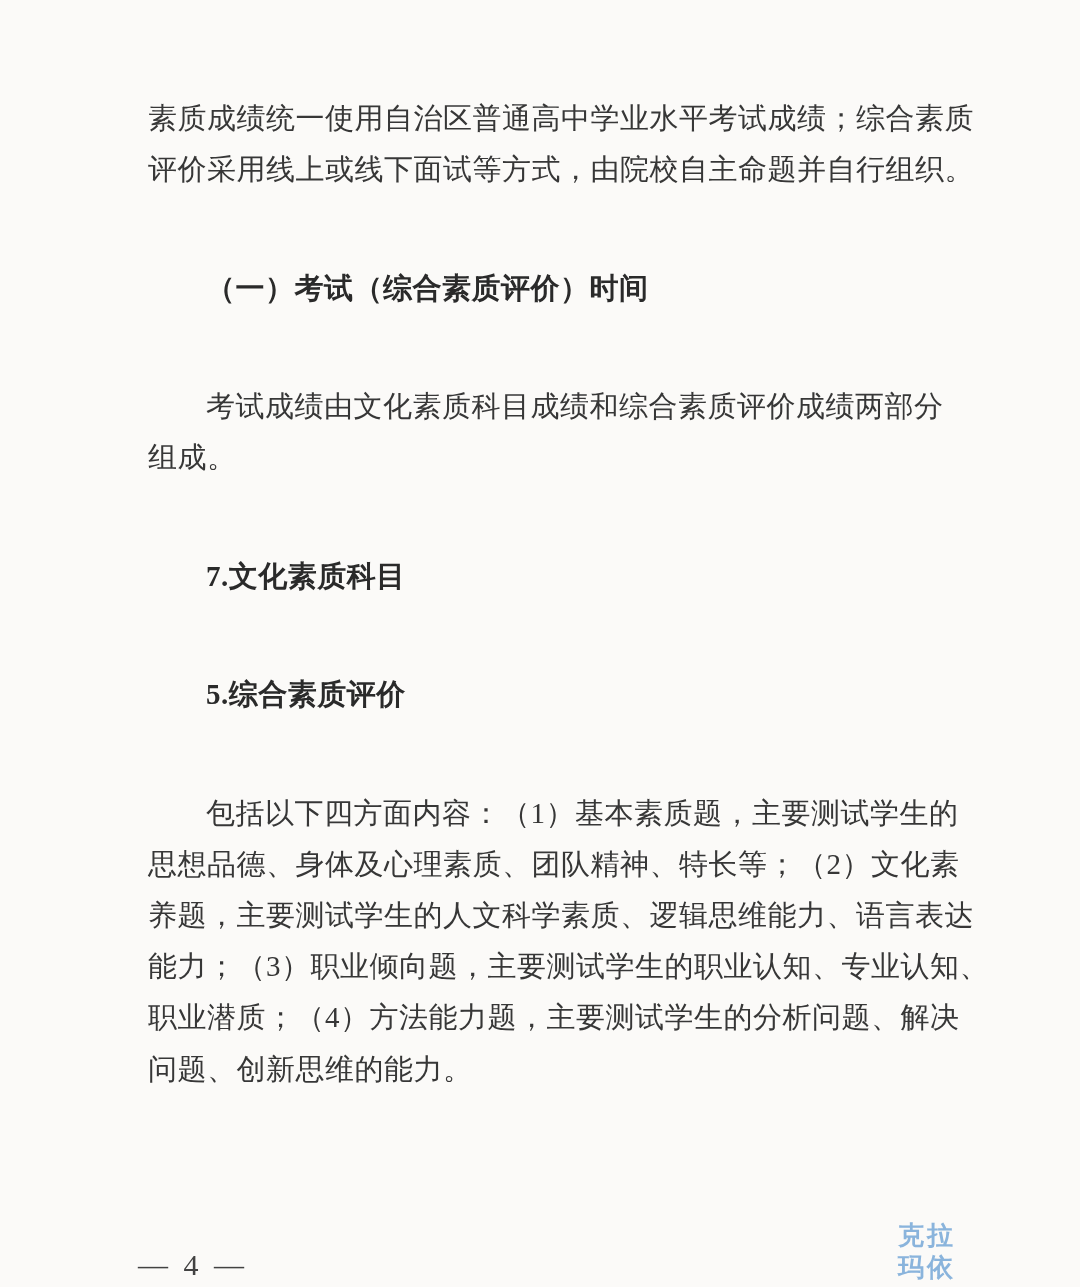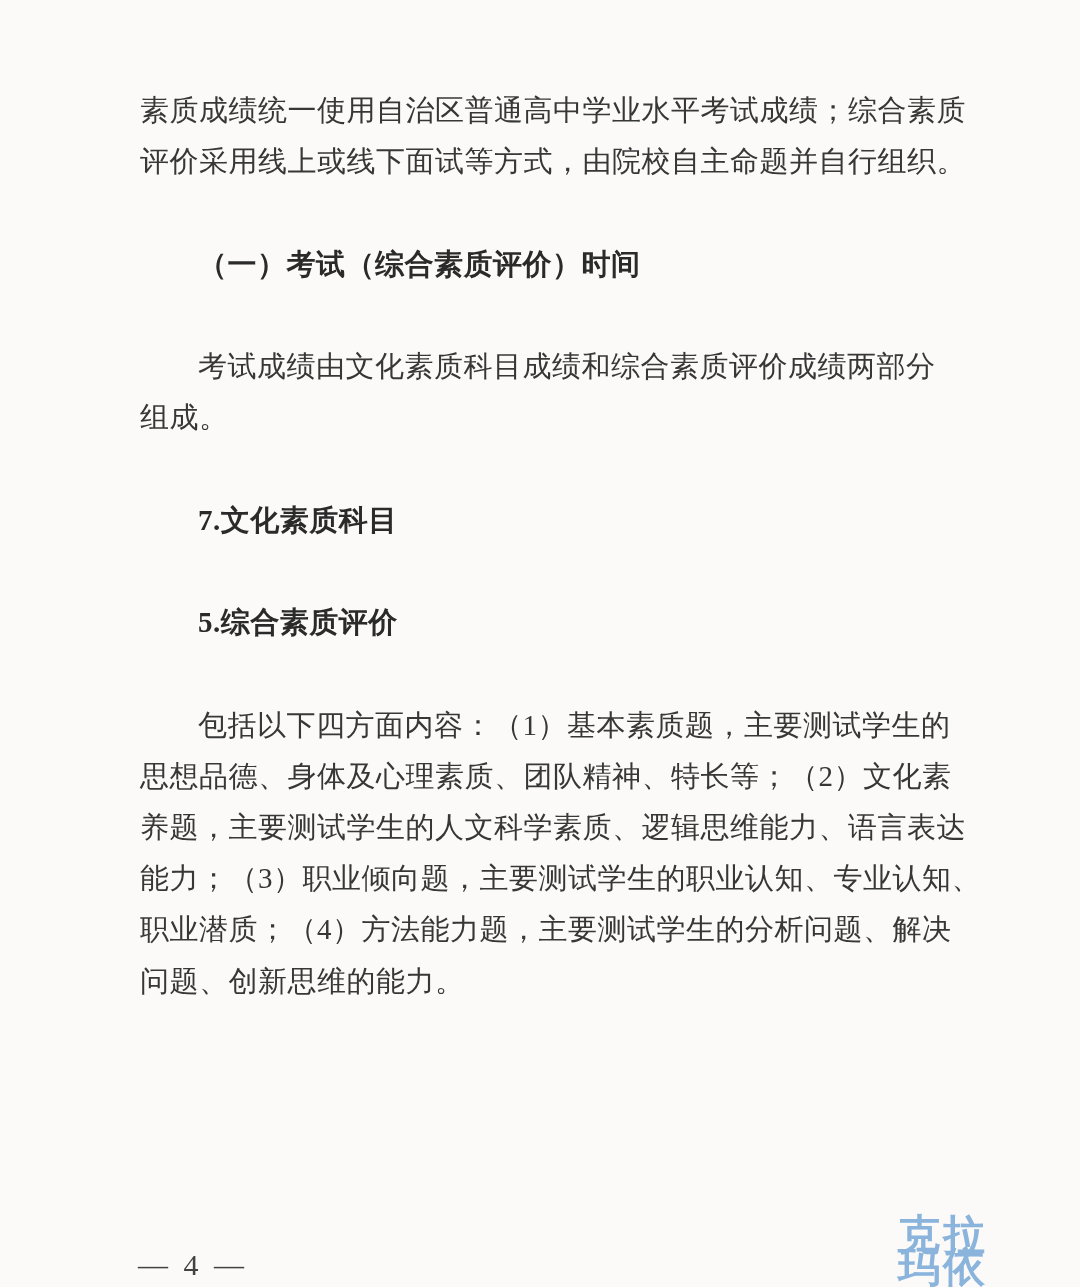--- a/index.html
+++ b/index.html
@@ -17,21 +17,21 @@
     top: 34px;
     width: 870px;
     font-size: 29px;
     line-height: 51.2px;
     color: #373737;
     text-align: left;
     white-space: pre-line;
     letter-spacing: 0.5px;
   }
   .content p {
-    margin: 0;
+    margin: 8px;
     padding: 0;
     text-indent: 2em;
   }
   .content p.flush { text-indent: 0; }
   .content p.heading {
     font-weight: bold;
     color: #2a2a2a;
   }
   .page-number {
     position: absolute;
@@ -41,21 +41,21 @@
     color: #424242;
     letter-spacing: 4px;
     font-family: "Liberation Serif", "DejaVu Serif", serif;
   }
   .watermark {
     position: absolute;
     left: 898px;
     top: 1219px;
     font-family: "Liberation Sans", "DejaVu Sans", sans-serif;
     font-weight: bold;
-    font-size: 42px;
+    font-size: 26px;
     line-height: 32px;
     letter-spacing: 3px;
     color: #8ab4dc;
     text-align: left;
   }
   .watermark span { display: block; }
 </style>
 </head>
 <body>
 

